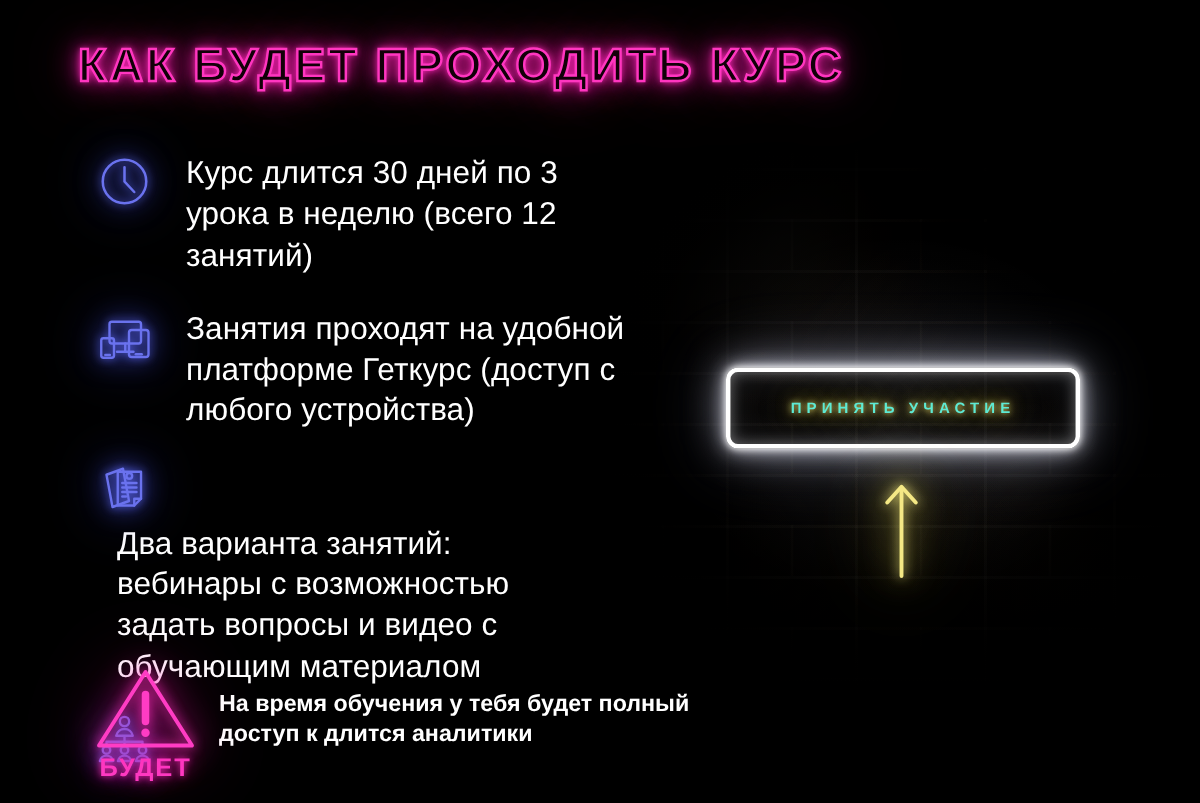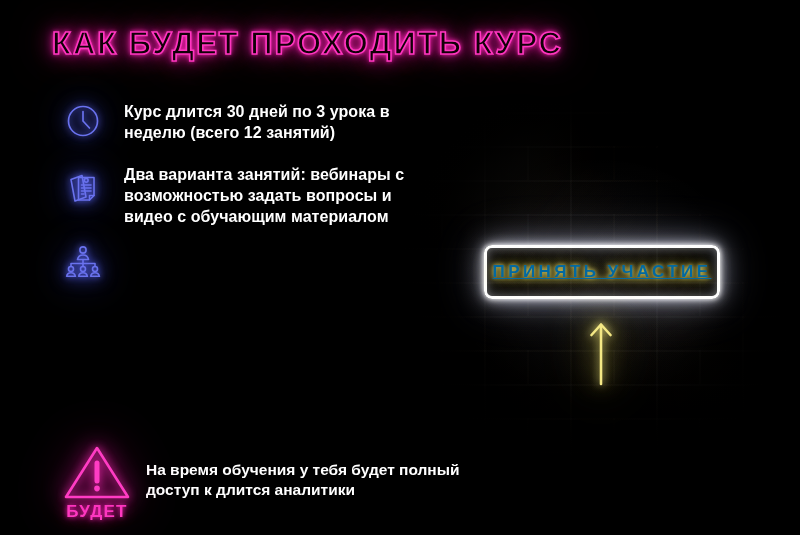--- a/index.html
+++ b/index.html
@@ -104,35 +104,35 @@
     display:flex;align-items:center;justify-content:center;
     margin-top:1px;
     filter:drop-shadow(0 0 3px rgba(90,100,235,.95))
            drop-shadow(0 0 8px rgba(70,80,220,.75))
            drop-shadow(0 0 18px rgba(50,60,200,.45));
   }
   .feature .ficon svg{display:block;}
   .feature .ftext{
     margin-left:18px;
     color:#ffffff;
-    font-size:16px;
-    font-weight:700;
+    font-size:21px;
+    font-weight:400;
     line-height:1.30;
     letter-spacing:.05px;
     max-width:300px;
   }
   .f1 .ftext{margin-top:5px;}
   .f2 .ftext{margin-top:3px;}
   .f3 .ftext{margin-top:2px;}
   .f4 .ftext{margin-top:2px;}
 
   
   .f1{margin-bottom:19px;}
   .f2{margin-bottom:12px;}
-  .f3{margin-bottom:10px;}
+  .f3{margin-bottom:10px;flex-direction:column;}
   .f4{margin-bottom:0;}
 
   
   .bonus{
     position:absolute;left:58px;top:443px;
     display:flex;align-items:flex-start;
   }
   .bonus-badge{
     width:78px;display:flex;flex-direction:column;align-items:center;
   }
@@ -166,28 +166,27 @@
       0 0 5px rgba(255,255,255,.95),
       0 0 12px rgba(245,245,255,.8),
       0 0 26px rgba(225,230,255,.5),
       0 0 48px rgba(200,210,255,.3),
       inset 0 0 9px rgba(255,255,255,.35),
       inset 0 0 22px rgba(220,230,255,.15);
     display:flex;align-items:center;justify-content:center;
     cursor:pointer;
   }
   .cta-label{
-    font-size:17px;font-weight:700;letter-spacing:3.4px;
-    color:#0369a1;
+    font-size:10px;font-weight:700;letter-spacing:3.4px;
+    color:#5eead4;
     text-shadow:
       0 0 4px rgba(250,240,120,.95),
       0 0 10px rgba(245,230,90,.8),
       0 0 22px rgba(230,210,60,.5);
     white-space:nowrap;
-    text-decoration:underline;
   }
 
   
   .arrow{
     position:absolute;left:585px;top:320px;width:32px;height:66px;
     filter:drop-shadow(0 0 4px rgba(250,240,130,.95))
            drop-shadow(0 0 11px rgba(240,225,90,.7))
            drop-shadow(0 0 24px rgba(225,205,60,.45));
   }
 
@@ -226,20 +225,36 @@
     <div class="feature f1">
       <span class="ficon">
         <svg width="40" height="40" viewBox="0 0 40 40" fill="none" stroke="#6a72ee" stroke-width="1.7" stroke-linecap="round">
           <circle cx="20" cy="20" r="14.5"></circle>
           <path d="M20 10.5 L20 20 L26.5 27"></path>
         </svg>
       </span>
       <span class="ftext">Курс длится 30 дней по 3 урока в неделю (всего 12 занятий)</span>
     </div>
 
+    <div class="feature f2">
+      <span class="ficon">
+        <svg width="42" height="40" viewBox="0 0 42 40" fill="none" stroke="#6a72ee" stroke-width="1.6" stroke-linecap="round" stroke-linejoin="round">
+
+          <rect x="11" y="7.5" width="21" height="14.5" rx="1.6"></rect>
+          <path d="M21.5 22 L21.5 27 M16 27.5 L27 27.5"></path>
+
+          <rect x="24" y="13" width="13" height="18" rx="1.8"></rect>
+          <path d="M28.5 29.2 L32.5 29.2"></path>
+
+          <rect x="5.5" y="18.5" width="8.5" height="13" rx="1.5"></rect>
+          <path d="M8.2 29.6 L11.3 29.6"></path>
+        </svg>
+      </span>
+      <span class="ftext">Занятия проходят на удобной платформе Геткурс (доступ с любого устройства)</span>
+    </div>
 
     <div class="feature f3">
       <span class="ficon">
         <svg width="42" height="40" viewBox="0 0 42 40" fill="none" stroke="#6a72ee" stroke-width="1.6" stroke-linecap="round" stroke-linejoin="round">
 
           <path d="M9 12.5 L20 8.5 L24 30 L13 34 Z"></path>
 
           <path d="M16.5 10.5 L32 10.5 L32 28.5 L27.5 33 L16.5 33 Z"></path>
           <path d="M32 28.5 L27.5 28.5 L27.5 33"></path>
 

